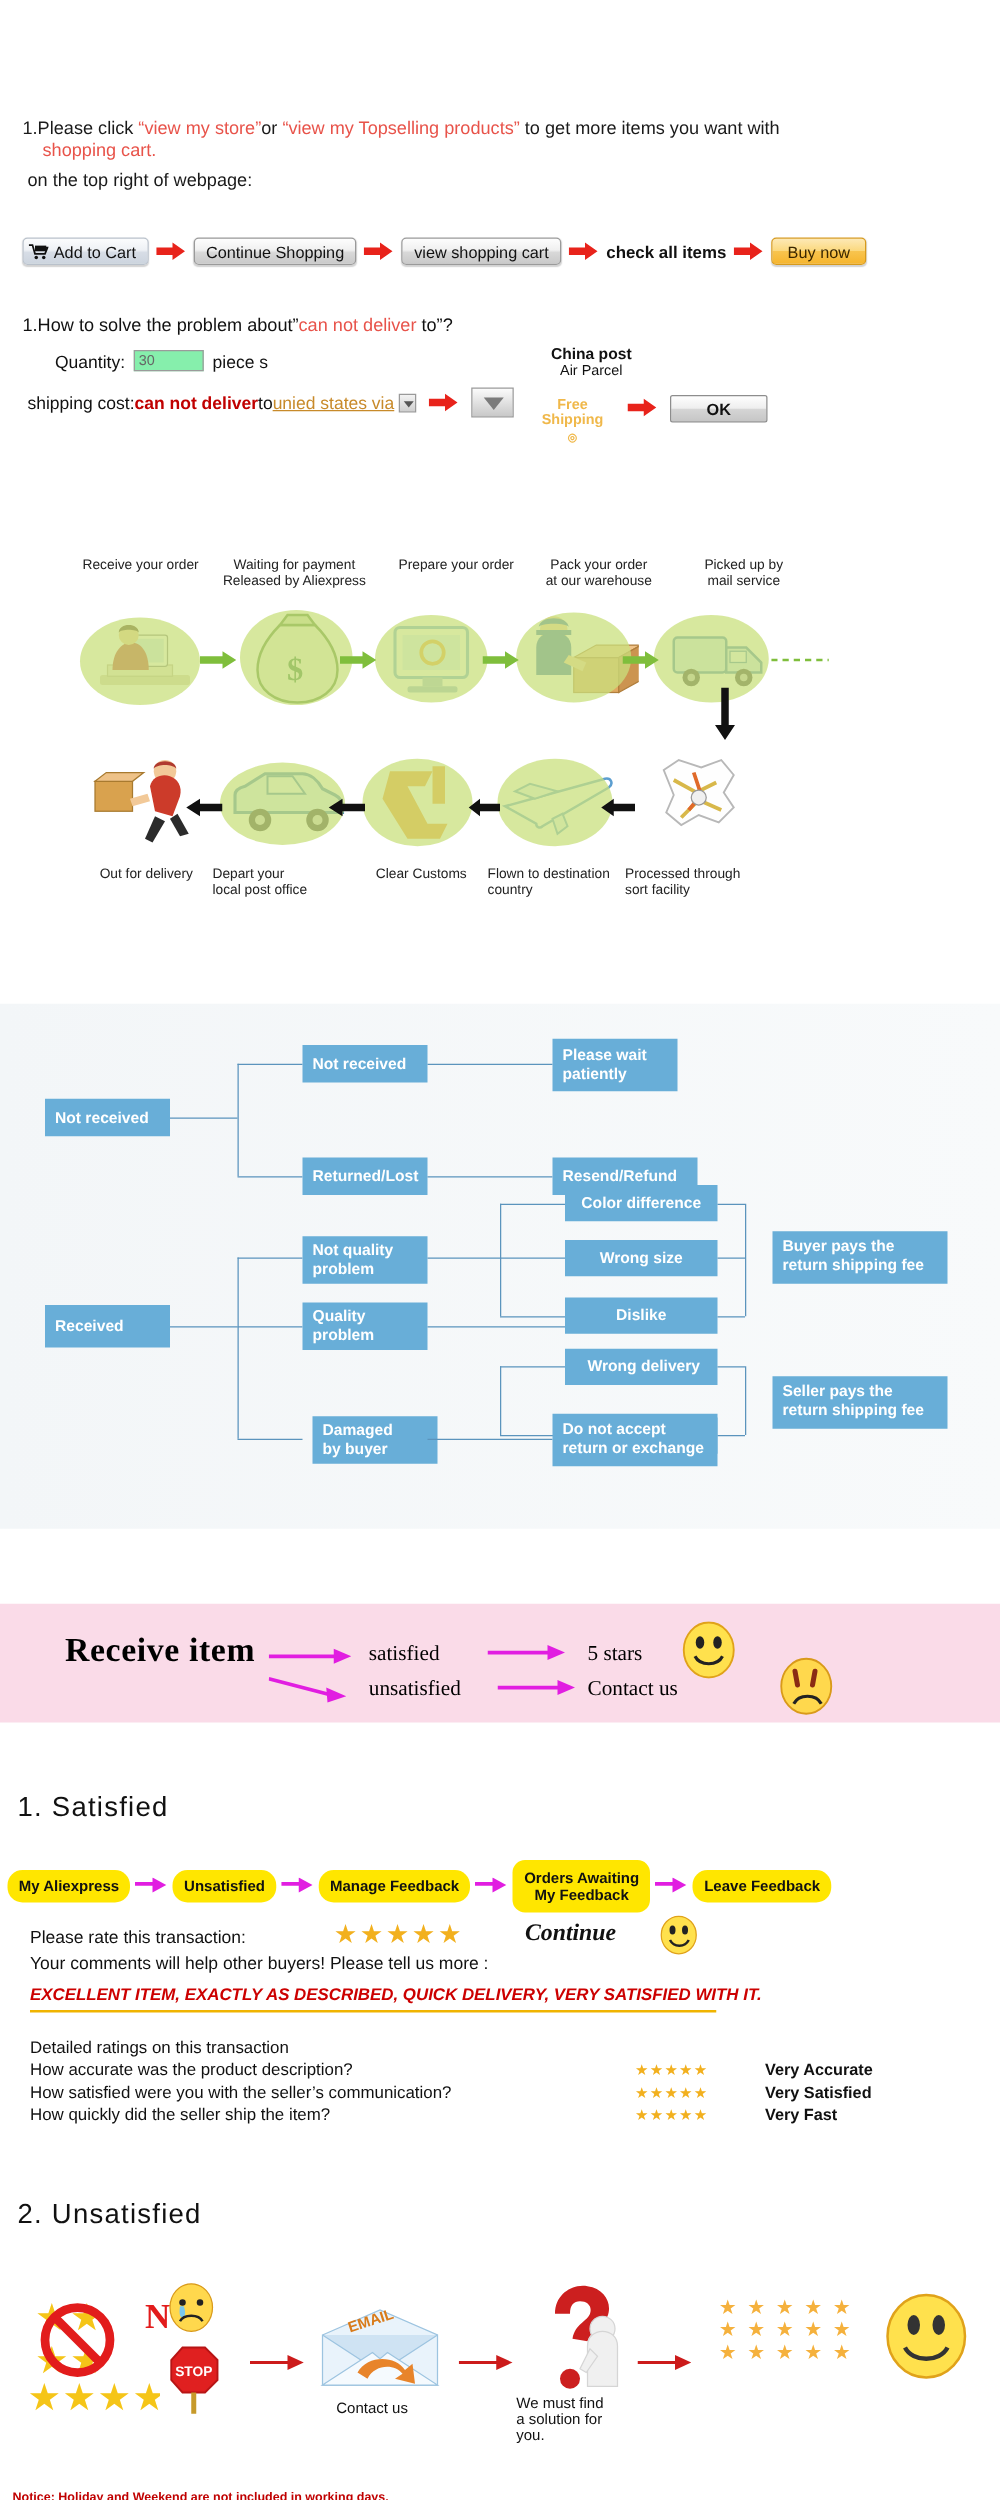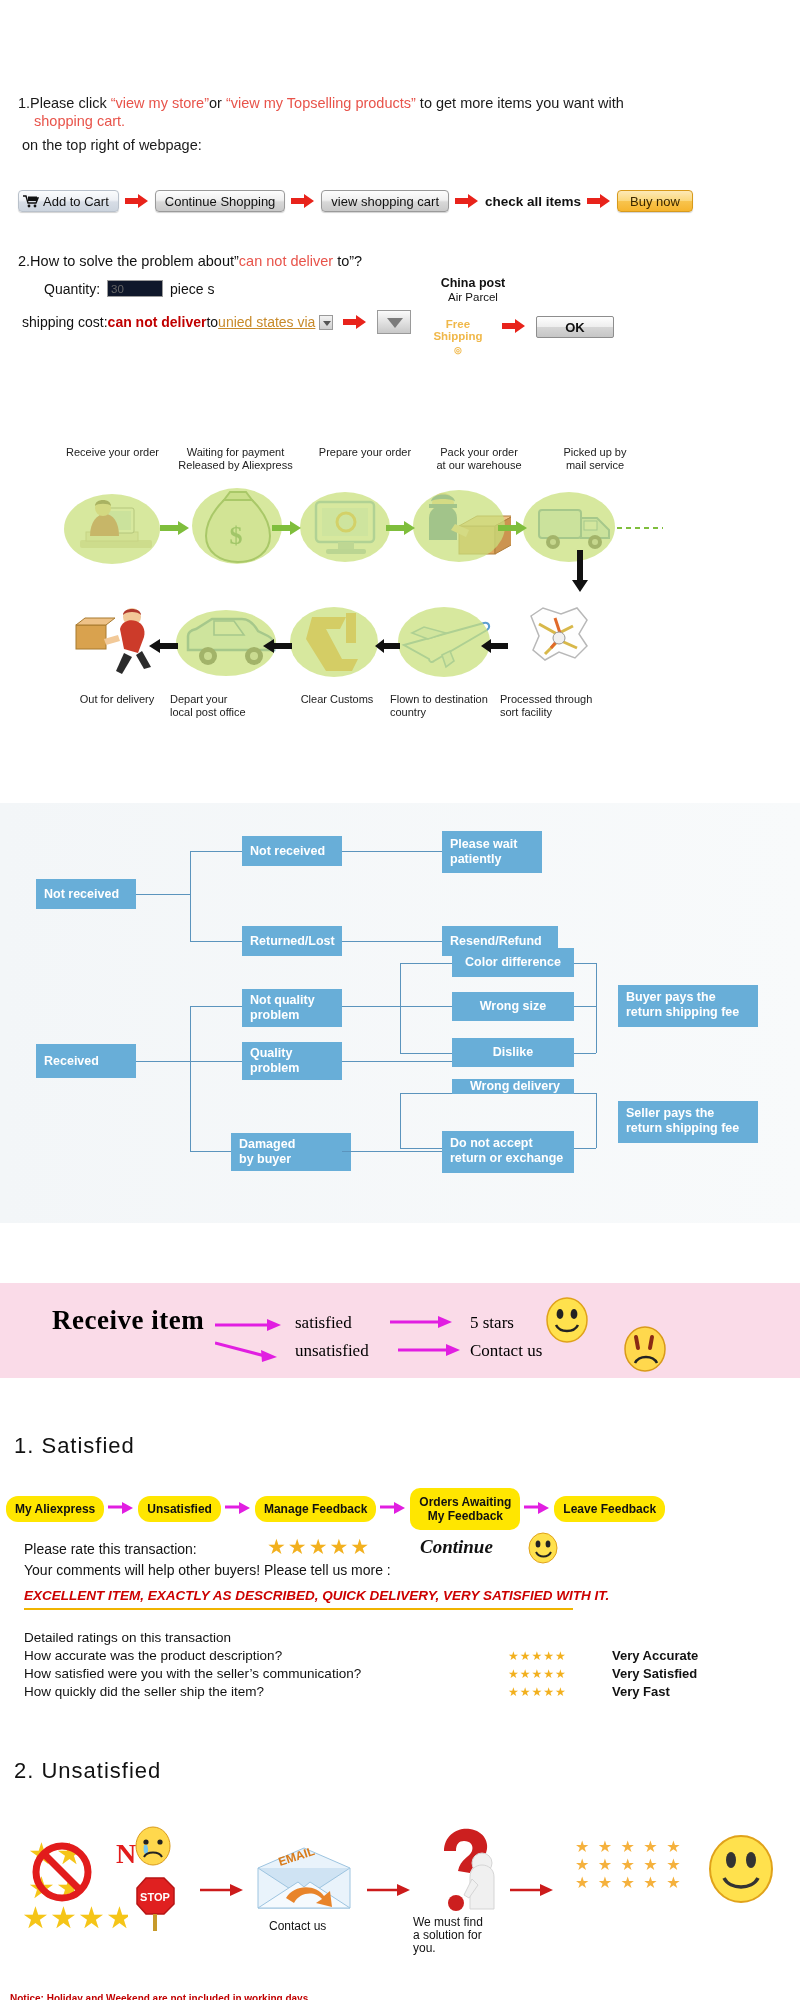--- a/index.html
+++ b/index.html
@@ -50,21 +50,21 @@
     border:1px solid #d79a1c; color:#3a2700; font-weight:normal; padding:0 12px;
   }
   .rarrow { width:24px; height:16px; margin:0 6px; flex:none; }
   .plainlbl { font-size:13.5px; font-weight:bold; color:#111; white-space:nowrap; }
 
   
   #q2 { position:absolute; left:18px; top:205px; font-size:14.5px; white-space:nowrap;}
   #qtyline { position:absolute; left:44px; top:232px; font-size:14px; display:flex; align-items:center; }
   .txtbox {
     display:inline-block; width:56px; height:17px; border:1px solid #9b9b9b;
-    background:#0f172a; margin:0 7px; font-size:11.5px; color:#666;
+    background:#86efac; margin:0 7px; font-size:11.5px; color:#666;
     padding:0 3px; line-height:16px; text-align:left;
   }
   #shipline { position:absolute; left:22px; top:262px; font-size:14px; display:flex; align-items:center; white-space:nowrap;}
   .combo-under { color:#c88a2a; text-decoration:underline; }
   .mini-dd {
     display:inline-block; width:14px; height:15px; margin-left:4px;
     background:linear-gradient(to bottom,#f3f3f3,#cfcfcf); border:1px solid #9a9a9a;
     position:relative;
   }
   .mini-dd:after{ content:""; position:absolute; left:3px; top:5px;
@@ -205,21 +205,21 @@
       </span>
 
       <div class="gbtn" id="btn-buynow">
         <span>Buy now</span>
       </div>
     </div>
   </div>
 
   <div>
     <div id="q2">
-      <span>2.How to solve the problem about”</span><span class="red">can not deliver</span><span> to”?</span>
+      <span>1.How to solve the problem about”</span><span class="red">can not deliver</span><span> to”?</span>
     </div>
 
     <div id="qtyline">
       <span>Quantity:</span>
       <span class="txtbox">30</span>
       <span>piece s</span>
     </div>
 
     <div id="shipline">
       <span>shipping cost:</span>
@@ -443,21 +443,21 @@
     <div class="ln lh" style="left:190px; top:348px; width:52px;"></div>
 
     <div class="bx" style="left:242px; top:186px; width:100px; height:38px; display:block; padding-top:4px;">
       <div>Not quality</div>
         <div>problem</div>
     </div>
     <div class="bx" style="left:242px; top:239px; width:100px; height:38px; display:block; padding-top:4px;">
       <div>Quality</div>
         <div>problem</div>
     </div>
-    <div class="bx" style="left:231px; top:330px; width:120px; height:38px; display:block; padding-top:4px;">
+    <div class="bx" style="left:250px; top:330px; width:100px; height:38px; display:block; padding-top:4px;">
       <div>Damaged</div>
         <div>by buyer</div>
     </div>
 
     <div class="ln lh" style="left:342px; top:203px; width:58px;"></div>
     <div class="ln lv" style="left:400px; top:160px; height:90px;"></div>
     <div class="ln lh" style="left:400px; top:160px; width:52px;"></div>
     <div class="ln lh" style="left:400px; top:203px; width:52px;"></div>
     <div class="ln lh" style="left:400px; top:250px; width:52px;"></div>
 
@@ -474,21 +474,21 @@
       <div>Buyer pays the</div>
         <div>return shipping fee</div>
     </div>
 
     <div class="ln lh" style="left:342px; top:258px; width:58px;"></div>
     <div class="ln lv" style="left:400px; top:290px; height:55px;"></div>
     <div class="ln lh" style="left:400px; top:258px; width:52px;"></div>
     <div class="ln lh" style="left:400px; top:290px; width:52px;"></div>
     <div class="ln lh" style="left:400px; top:345px; width:52px;"></div>
 
-    <div class="bx" style="left:452px; top:276px; width:122px; height:15px; justify-content:center; padding-left:4px;">Wrong delivery</div>
+    <div class="bx" style="left:452px; top:276px; width:122px; height:29px; justify-content:center; padding-left:4px;">Wrong delivery</div>
     <div class="bx" style="left:452px; top:331px; width:122px; height:29px; justify-content:center; padding-left:0;">Quality defect</div>
 
     <div class="ln lh" style="left:574px; top:290px; width:22px;"></div>
     <div class="ln lh" style="left:574px; top:345px; width:22px;"></div>
     <div class="ln lv" style="left:596px; top:290px; height:55px;"></div>
 
     <div class="bx" style="left:618px; top:298px; width:140px; height:42px; display:block; padding-top:5px;">
       <div>Seller pays the</div>
         <div>return shipping fee</div>
     </div>

